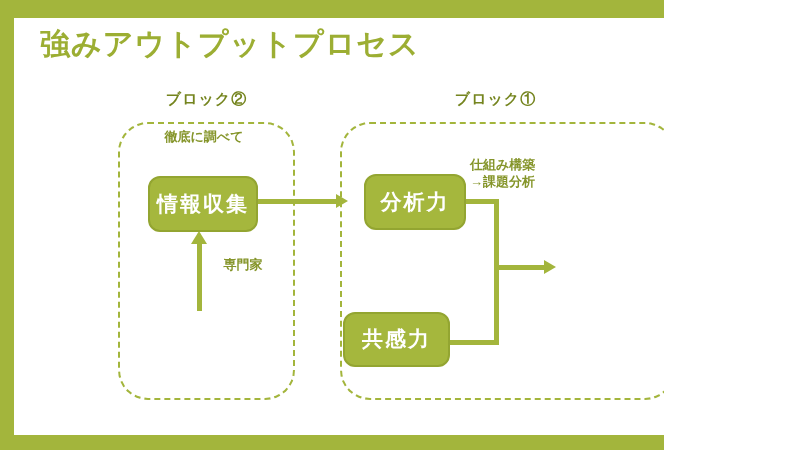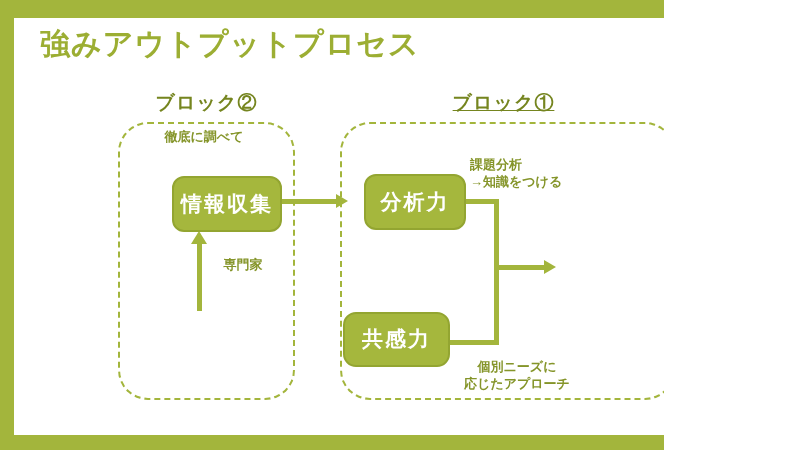--- a/index.html
+++ b/index.html
@@ -22,28 +22,28 @@
     left: 40px; top: 24px;
     margin: 0;
     font-size: 30px;
     font-weight: 600;
     letter-spacing: 1px;
     color: var(--title-text, #9cae33);
   }
   .block-label {
     position: absolute;
     top: 90px;
-    font-size: 19px;
+    font-size: 15px;
     font-weight: bold;
     letter-spacing: 1px;
     color: var(--label-text, #75851f);
     text-align: center;
   }
   #label-b2 { left: 118px; width: 177px; }
-  #label-b1 { left: 336px; width: 335px; text-decoration: underline; }
+  #label-b1 { left: 328px; width: 335px; }
   .block-frame {
     position: absolute;
     top: 122px; height: 278px;
     border: 2px dashed var(--accent, #a3b53c);
     border-radius: 30px;
     box-sizing: border-box;
   }
   #frame-b2 { left: 118px; width: 177px; }
   #frame-b1 { left: 340px; width: 335px; }
   .node {
@@ -56,24 +56,24 @@
     flex-direction: column;
     align-items: center;
     justify-content: center;
     color: var(--node-text, #ffffff);
     font-weight: bold;
     font-size: 21px;
     letter-spacing: 2px;
     line-height: 1.25;
     text-align: center;
   }
-  #node-info     { left: 148px; top: 176px; width: 110px; height: 56px; margin-left: 24px; }
+  #node-info     { left: 148px; top: 176px; width: 110px; height: 56px; }
   #node-social   { left: 148px; top: 311px; width: 106px; height: 57px; }
   #node-analysis { left: 364px; top: 174px; width: 102px; height: 56px; }
-  #node-empathy  { left: 343px; top: 312px; width: 107px; height: 55px; border-radius: 13px; }
+  #node-empathy  { left: 343px; top: 312px; width: 107px; height: 55px; }
   #node-growth   { left: 556px; top: 240px; width: 106px; height: 56px; font-size: 20px; letter-spacing: 1px; }
   .anno {
     position: absolute;
     font-size: 13px;
     font-weight: bold;
     color: var(--annotation-text, #85952a);
     line-height: 17px;
   }
   .anno span { display: block; }
   #anno-research { left: 146px; top: 128px; width: 116px; text-align: center; }
@@ -116,26 +116,22 @@
   <div class="block-frame" id="frame-b2"></div>
   <div class="block-frame" id="frame-b1"></div>
 
   <div class="anno" id="anno-research">
     <span>徹底に調べて</span>
   </div>
   <div class="anno" id="anno-expert">
     <span>専門家</span>
   </div>
   <div class="anno" id="anno-task">
-    <span>課題分析</span>
-    <span>→知識をつける</span>
-  </div>
-  <div class="anno" id="anno-needs">
-    <span>個別ニーズに</span>
-    <span>応じたアプローチ</span>
+    <span>仕組み構築</span>
+    <span>→課題分析</span>
   </div>
 
   <div class="line" id="c1-line"></div>
   <div class="arrow right" id="c1-arrow"></div>
 
   <div class="line" id="c2-line"></div>
   <div class="arrow up" id="c2-arrow"></div>
 
   <div class="line" id="c3-out-a"></div>
   <div class="line" id="c3-vert"></div>

